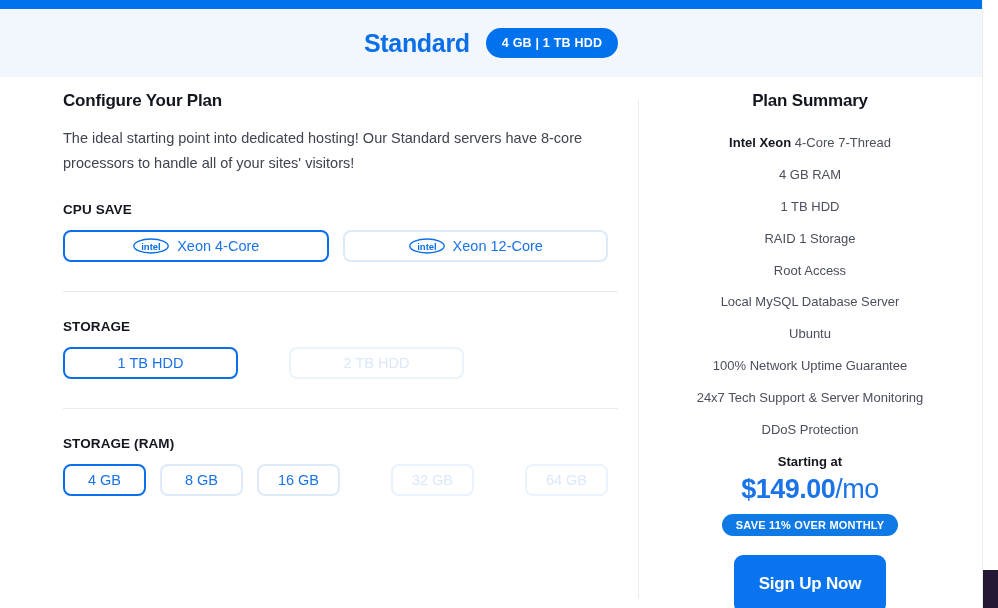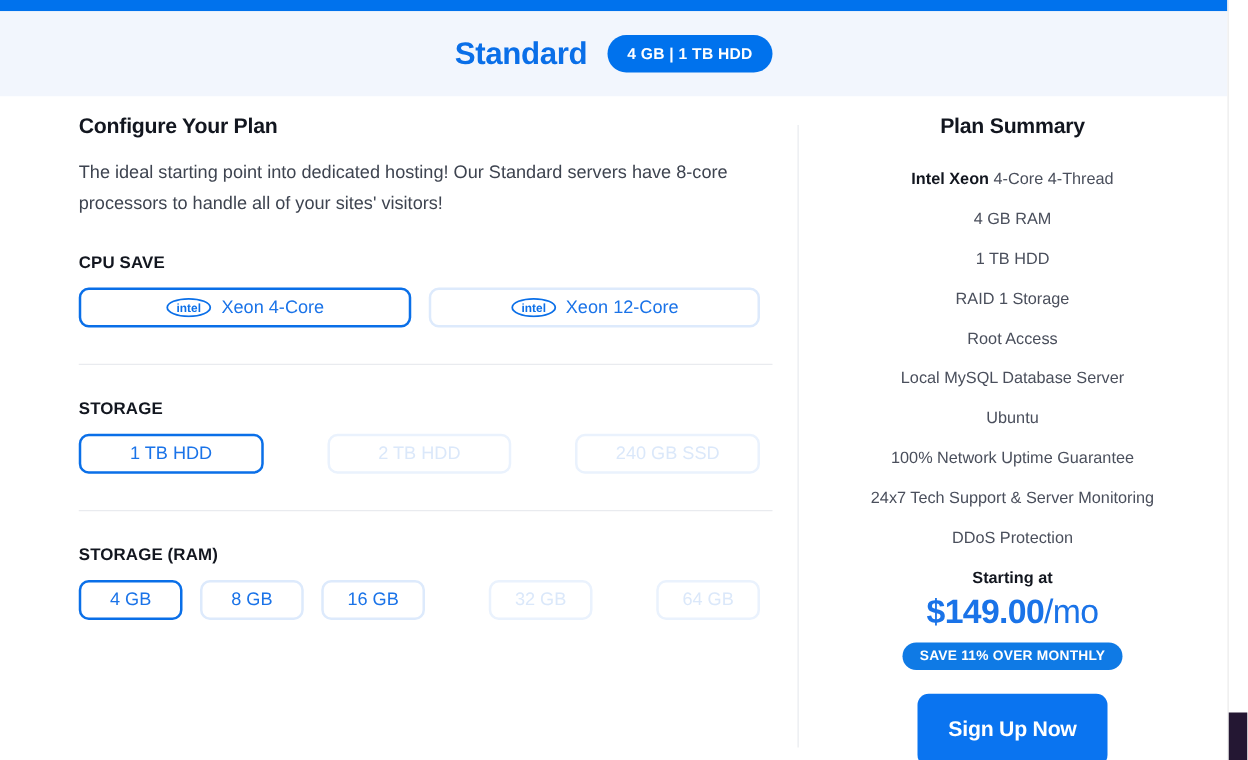--- a/index.html
+++ b/index.html
@@ -299,23 +299,20 @@
       <div class="divider-h"></div>
 
       <div class="field-label">STORAGE</div>
       <div class="opt-row storage-row">
         <div class="opt selected">
           <span>1 TB HDD</span>
         </div>
         <div class="opt disabled">
           <span>2 TB HDD</span>
         </div>
-        <div class="opt disabled">
-          <span>240 GB SSD</span>
-        </div>
       </div>
 
       <div class="divider-h"></div>
 
       <div class="field-label">STORAGE (RAM)</div>
       <div class="opt-row mem-row">
         <div class="opt selected">
           <span>4 GB</span>
         </div>
         <div class="opt">
@@ -332,21 +329,21 @@
         </div>
       </div>
 
       <div class="divider-v"></div>
     </div>
 
     <div class="right-col">
       <div class="summary-title">Plan Summary</div>
 
       <div class="summary-item">
-        <b>Intel Xeon</b><span> 4-Core 4-Thread</span>
+        <b>Intel Xeon</b><span> 4-Core 7-Thread</span>
       </div>
       <div class="summary-item">4 GB RAM</div>
       <div class="summary-item">1 TB HDD</div>
       <div class="summary-item">RAID 1 Storage</div>
       <div class="summary-item">Root Access</div>
       <div class="summary-item">Local MySQL Database Server</div>
       <div class="summary-item">Ubuntu</div>
       <div class="summary-item">100% Network Uptime Guarantee</div>
       <div class="summary-item">24x7 Tech Support &amp; Server Monitoring</div>
       <div class="summary-item">DDoS Protection</div>

